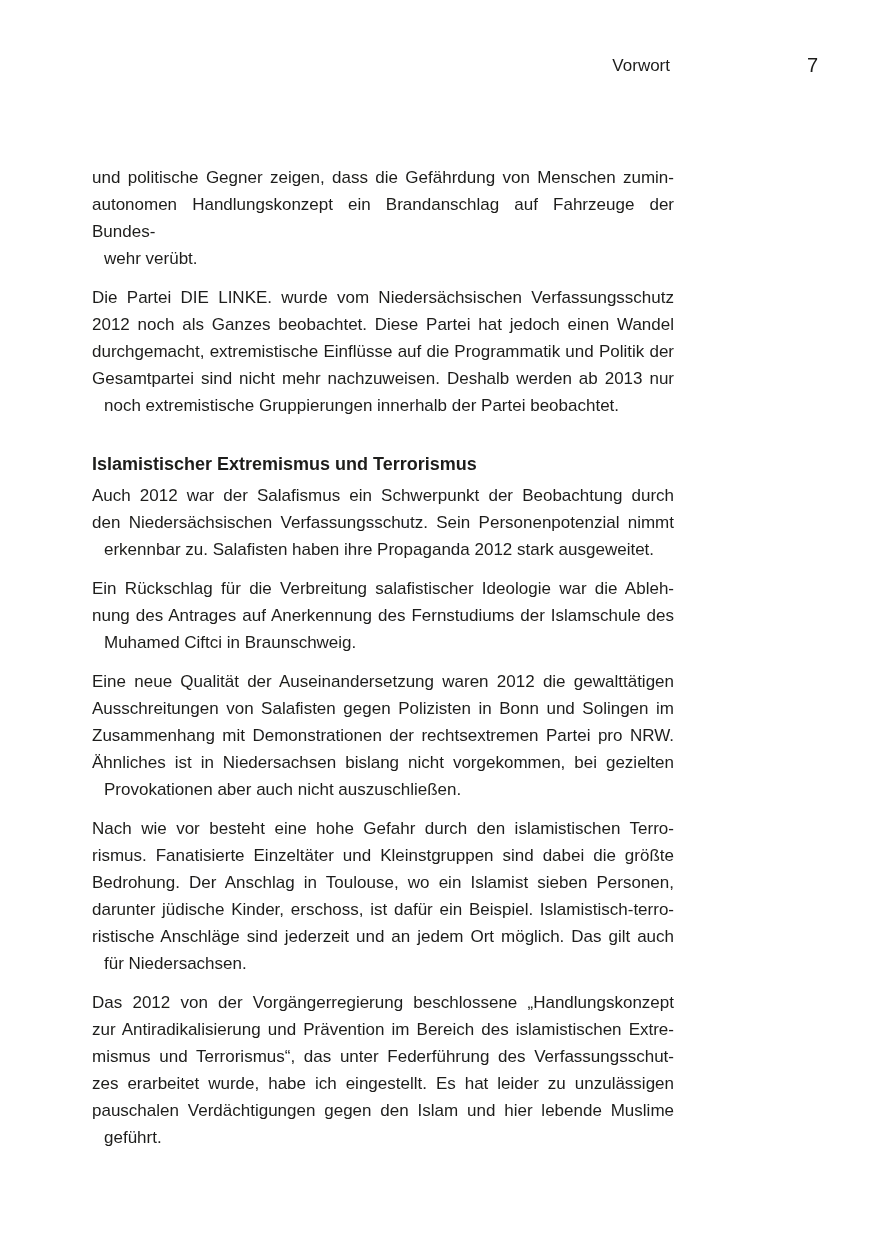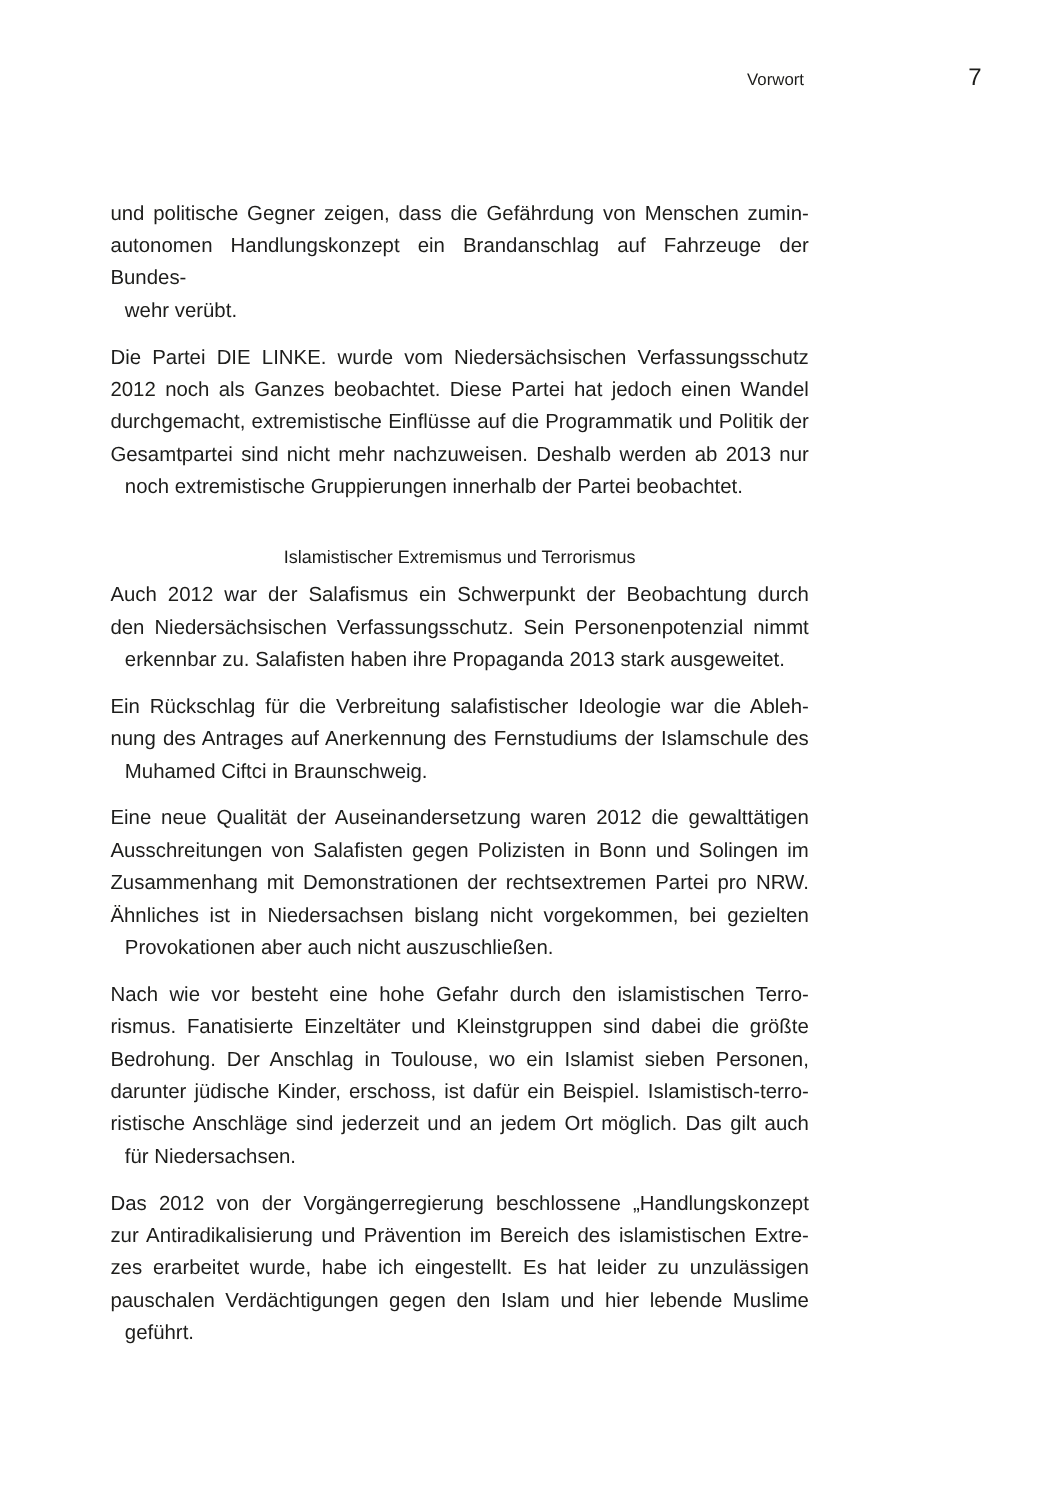--- a/index.html
+++ b/index.html
@@ -19,21 +19,21 @@
     position: absolute;
     inset: 0;
     background: #ffffff;
   }
   .running-head {
     position: absolute;
     top: 56px;
     left: 88px;
     width: 582px;
     text-align: right;
-    font-size: 14px;
+    font-size: 17px;
     line-height: 20px;
     color: var(--text-color, #1d1d1b);
   }
   .page-number {
     position: absolute;
     top: 54px;
     right: 59px;
     font-size: 20px;
     line-height: 22px;
     color: var(--text-color, #1d1d1b);
@@ -55,25 +55,24 @@
     -moz-text-align-last: justify;
     white-space: normal;
   }
   .line.last {
     text-align: left;
     text-align-last: left;
     margin-left: 12px;
     -moz-text-align-last: left;
   }
   .section-heading {
-    font-size: 15px;
-    font-weight: normal;
+    font-size: 18px;
+    font-weight: bold;
     line-height: 27px;
     margin: 32px 0 4px 0;
-    text-align: center;
   }
 </style>
 </head>
 <body style="--text-color: #1d1d1b; background: rgb(255, 255, 255);">
 
 <div class="page">
 
   <div class="running-head">Vorwort</div>
 
   <div class="page-number">7</div>
@@ -88,21 +87,21 @@
         <div class="line">Die Partei DIE LINKE. wurde vom Niedersächsischen Verfassungsschutz</div>
         <div class="line">2012 noch als Ganzes beobachtet. Diese Partei hat jedoch einen Wandel</div>
         <div class="line">durchgemacht, extremistische Einflüsse auf die Programmatik und Politik der</div>
         <div class="line">Gesamtpartei sind nicht mehr nachzuweisen. Deshalb werden ab 2013 nur</div>
         <div class="line last">noch extremistische Gruppierungen innerhalb der Partei beobachtet.</div>
       </div>
       <h2 class="section-heading">Islamistischer Extremismus und Terrorismus</h2>
       <div class="paragraph">
         <div class="line">Auch 2012 war der Salafismus ein Schwerpunkt der Beobachtung durch</div>
         <div class="line">den Niedersächsischen Verfassungsschutz. Sein Personenpotenzial nimmt</div>
-        <div class="line last">erkennbar zu. Salafisten haben ihre Propaganda 2013 stark ausgeweitet.</div>
+        <div class="line last">erkennbar zu. Salafisten haben ihre Propaganda 2012 stark ausgeweitet.</div>
       </div>
       <div class="paragraph">
         <div class="line">Ein Rückschlag für die Verbreitung salafistischer Ideologie war die Ableh-</div>
         <div class="line">nung des Antrages auf Anerkennung des Fernstudiums der Islamschule des</div>
         <div class="line last">Muhamed Ciftci in Braunschweig.</div>
       </div>
       <div class="paragraph">
         <div class="line">Eine neue Qualität der Auseinandersetzung waren 2012 die gewalttätigen</div>
         <div class="line">Ausschreitungen von Salafisten gegen Polizisten in Bonn und Solingen im</div>
         <div class="line">Zusammenhang mit Demonstrationen der rechtsextremen Partei pro NRW.</div>
@@ -113,19 +112,20 @@
         <div class="line">Nach wie vor besteht eine hohe Gefahr durch den islamistischen Terro-</div>
         <div class="line">rismus. Fanatisierte Einzeltäter und Kleinstgruppen sind dabei die größte</div>
         <div class="line">Bedrohung. Der Anschlag in Toulouse, wo ein Islamist sieben Personen,</div>
         <div class="line">darunter jüdische Kinder, erschoss, ist dafür ein Beispiel. Islamistisch-terro-</div>
         <div class="line">ristische Anschläge sind jederzeit und an jedem Ort möglich. Das gilt auch</div>
         <div class="line last">für Niedersachsen.</div>
       </div>
       <div class="paragraph">
         <div class="line">Das 2012 von der Vorgängerregierung beschlossene „Handlungskonzept</div>
         <div class="line">zur Antiradikalisierung und Prävention im Bereich des islamistischen Extre-</div>
+        <div class="line">mismus und Terrorismus“, das unter Federführung des Verfassungsschut-</div>
         <div class="line">zes erarbeitet wurde, habe ich eingestellt. Es hat leider zu unzulässigen</div>
         <div class="line">pauschalen Verdächtigungen gegen den Islam und hier lebende Muslime</div>
         <div class="line last">geführt.</div>
       </div>
     </main>
 
 </div>
 
 </body></html>

